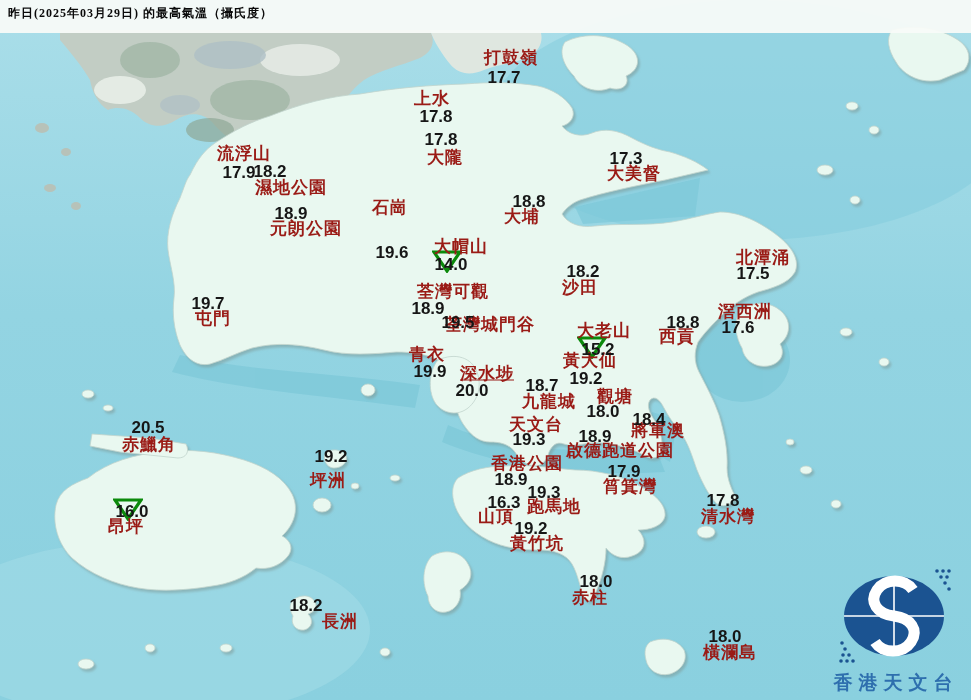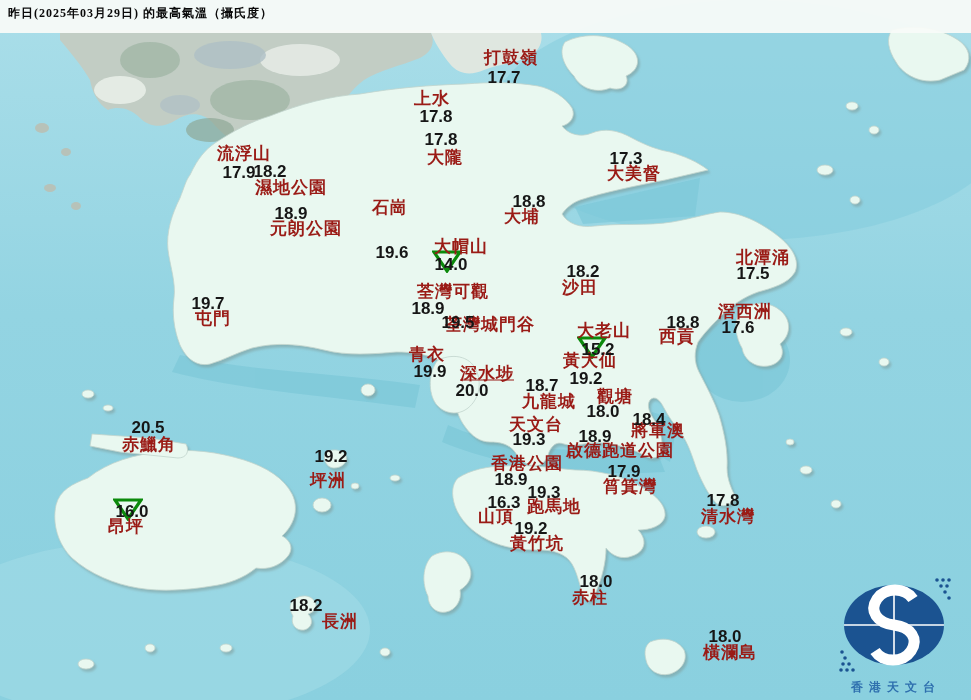--- a/index.html
+++ b/index.html
@@ -11,21 +11,21 @@
          font-size:12px;font-weight:600;color:#0a0a0a;letter-spacing:1px;white-space:nowrap;}
   .station-name{position:absolute;transform:translate(-50%,-50%);z-index:3;
          font-family:"Liberation Serif","DejaVu Serif",serif;
          font-size:17px;font-weight:700;color:var(--name-color,#9a1b16);
          white-space:nowrap;letter-spacing:1px;line-height:1;}
   .station-value{position:absolute;transform:translate(-50%,-50%);z-index:4;
          font-size:17px;font-weight:700;color:var(--value-color,#161616);
          white-space:nowrap;line-height:1;}
   .tri-marker{position:absolute;transform:translate(-50%,-50%);z-index:2;line-height:0;}
   #logo{position:absolute;right:10px;bottom:4px;width:130px;z-index:5;text-align:center;}
-  #logo .cn{font-size:12px;font-weight:700;color:#2e6fae;letter-spacing:6px;
+  #logo .cn{font-size:19px;font-weight:700;color:#2e6fae;letter-spacing:6px;
             font-family:"Liberation Serif","DejaVu Serif",serif;margin-top:1px;}
   #logo .en{font-size:10px;font-weight:700;color:#123f75;letter-spacing:0px;margin-top:1px;}
 </style>
 </head>
 <body>
 
 <div id="stage">
 
   <svg id="map-svg" width="971" height="700" viewBox="0 0 971 700">
     <defs>

